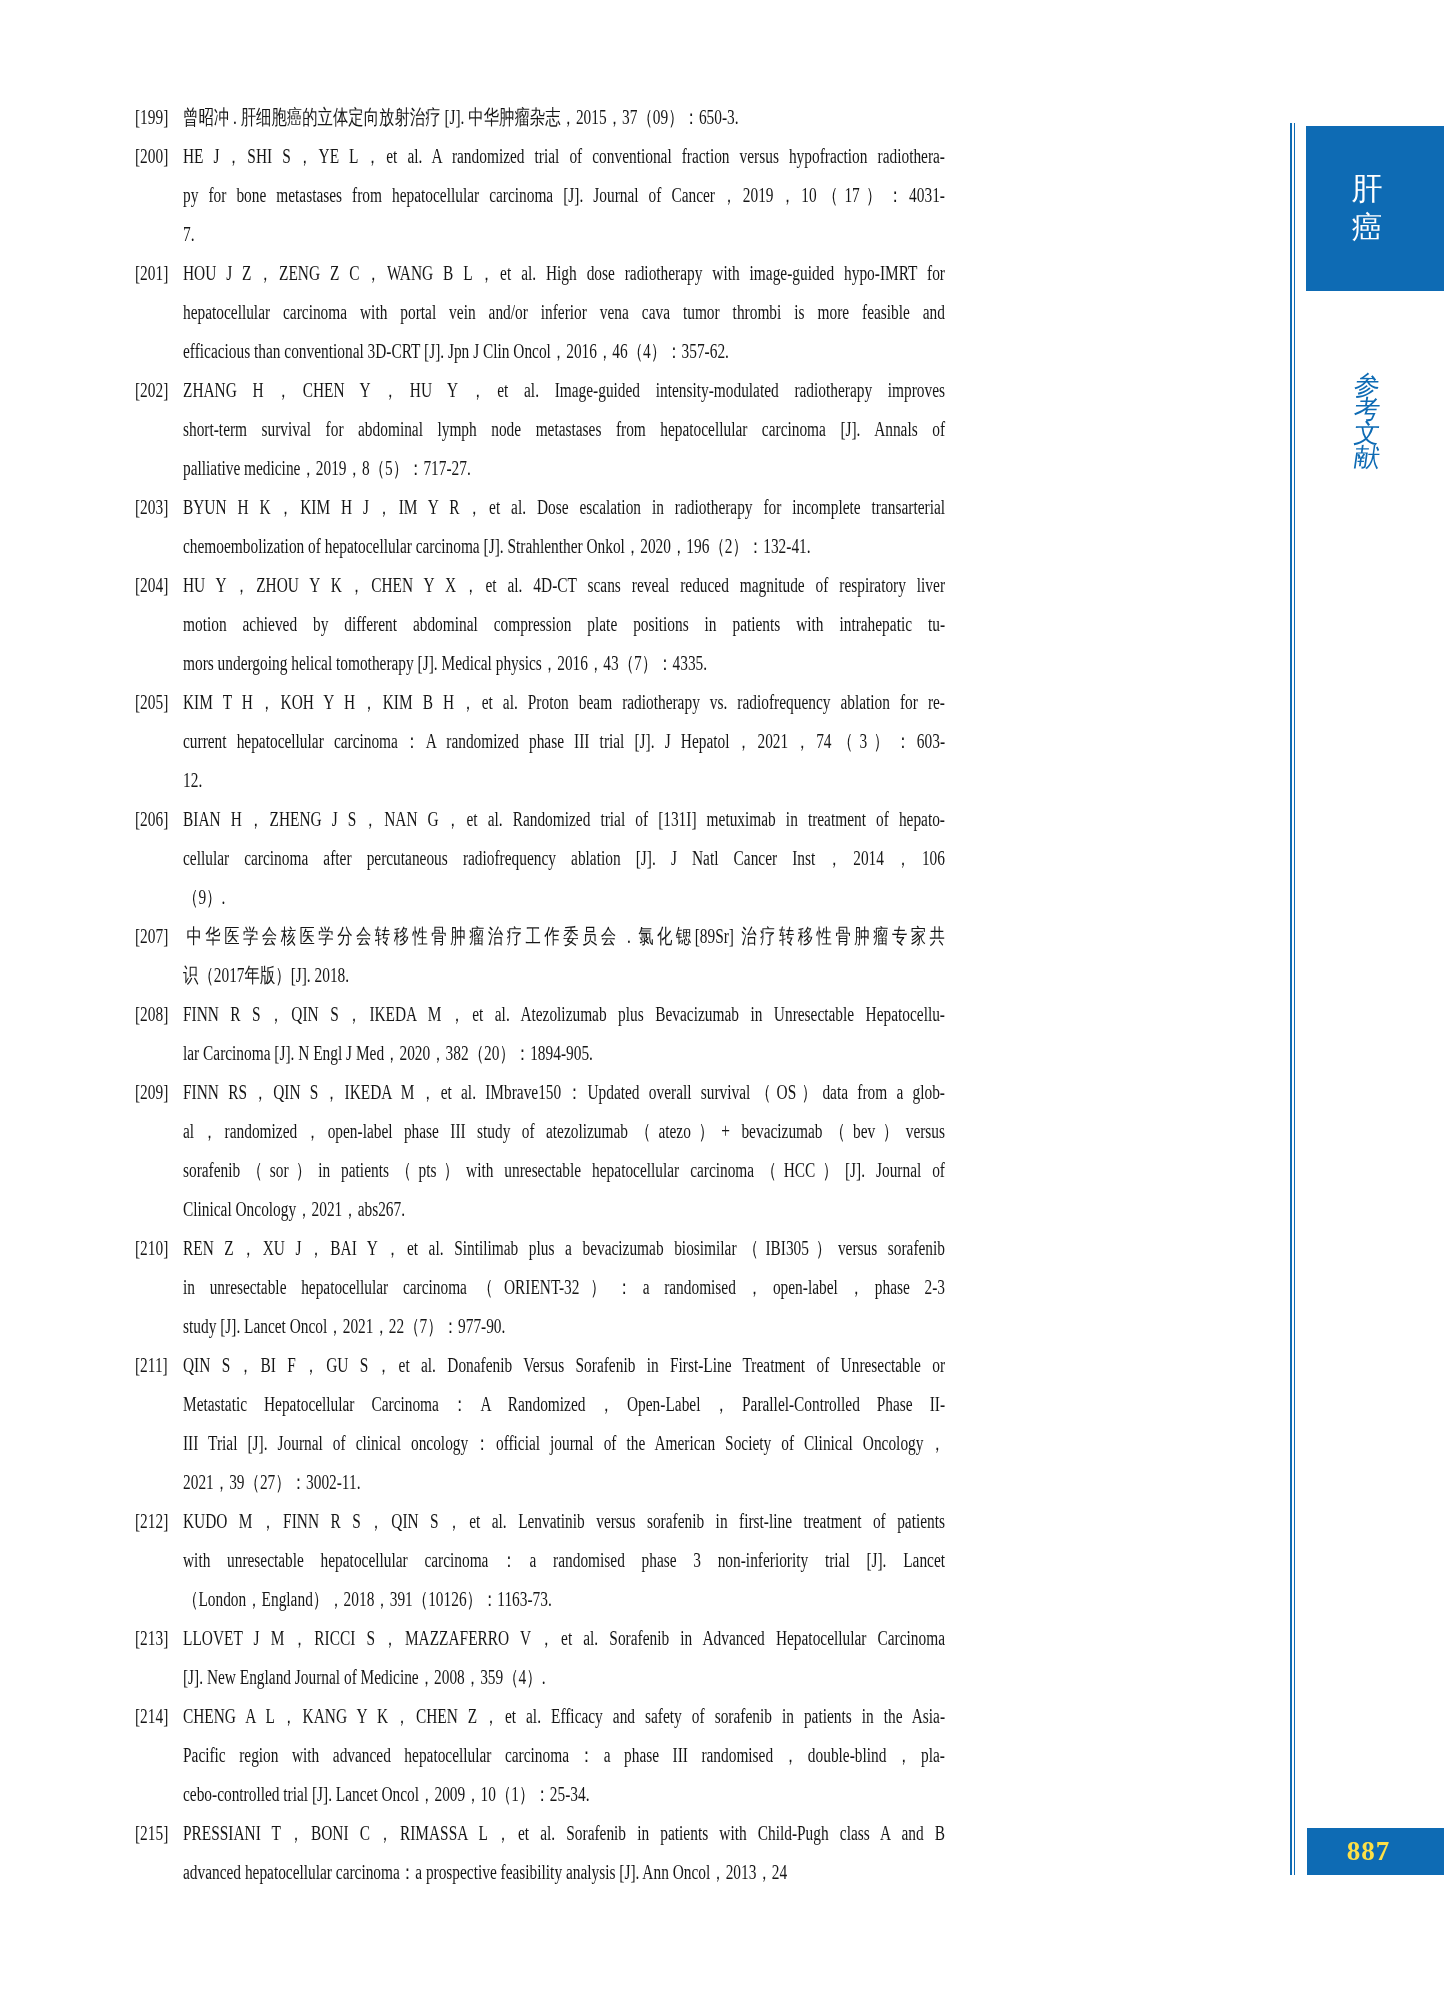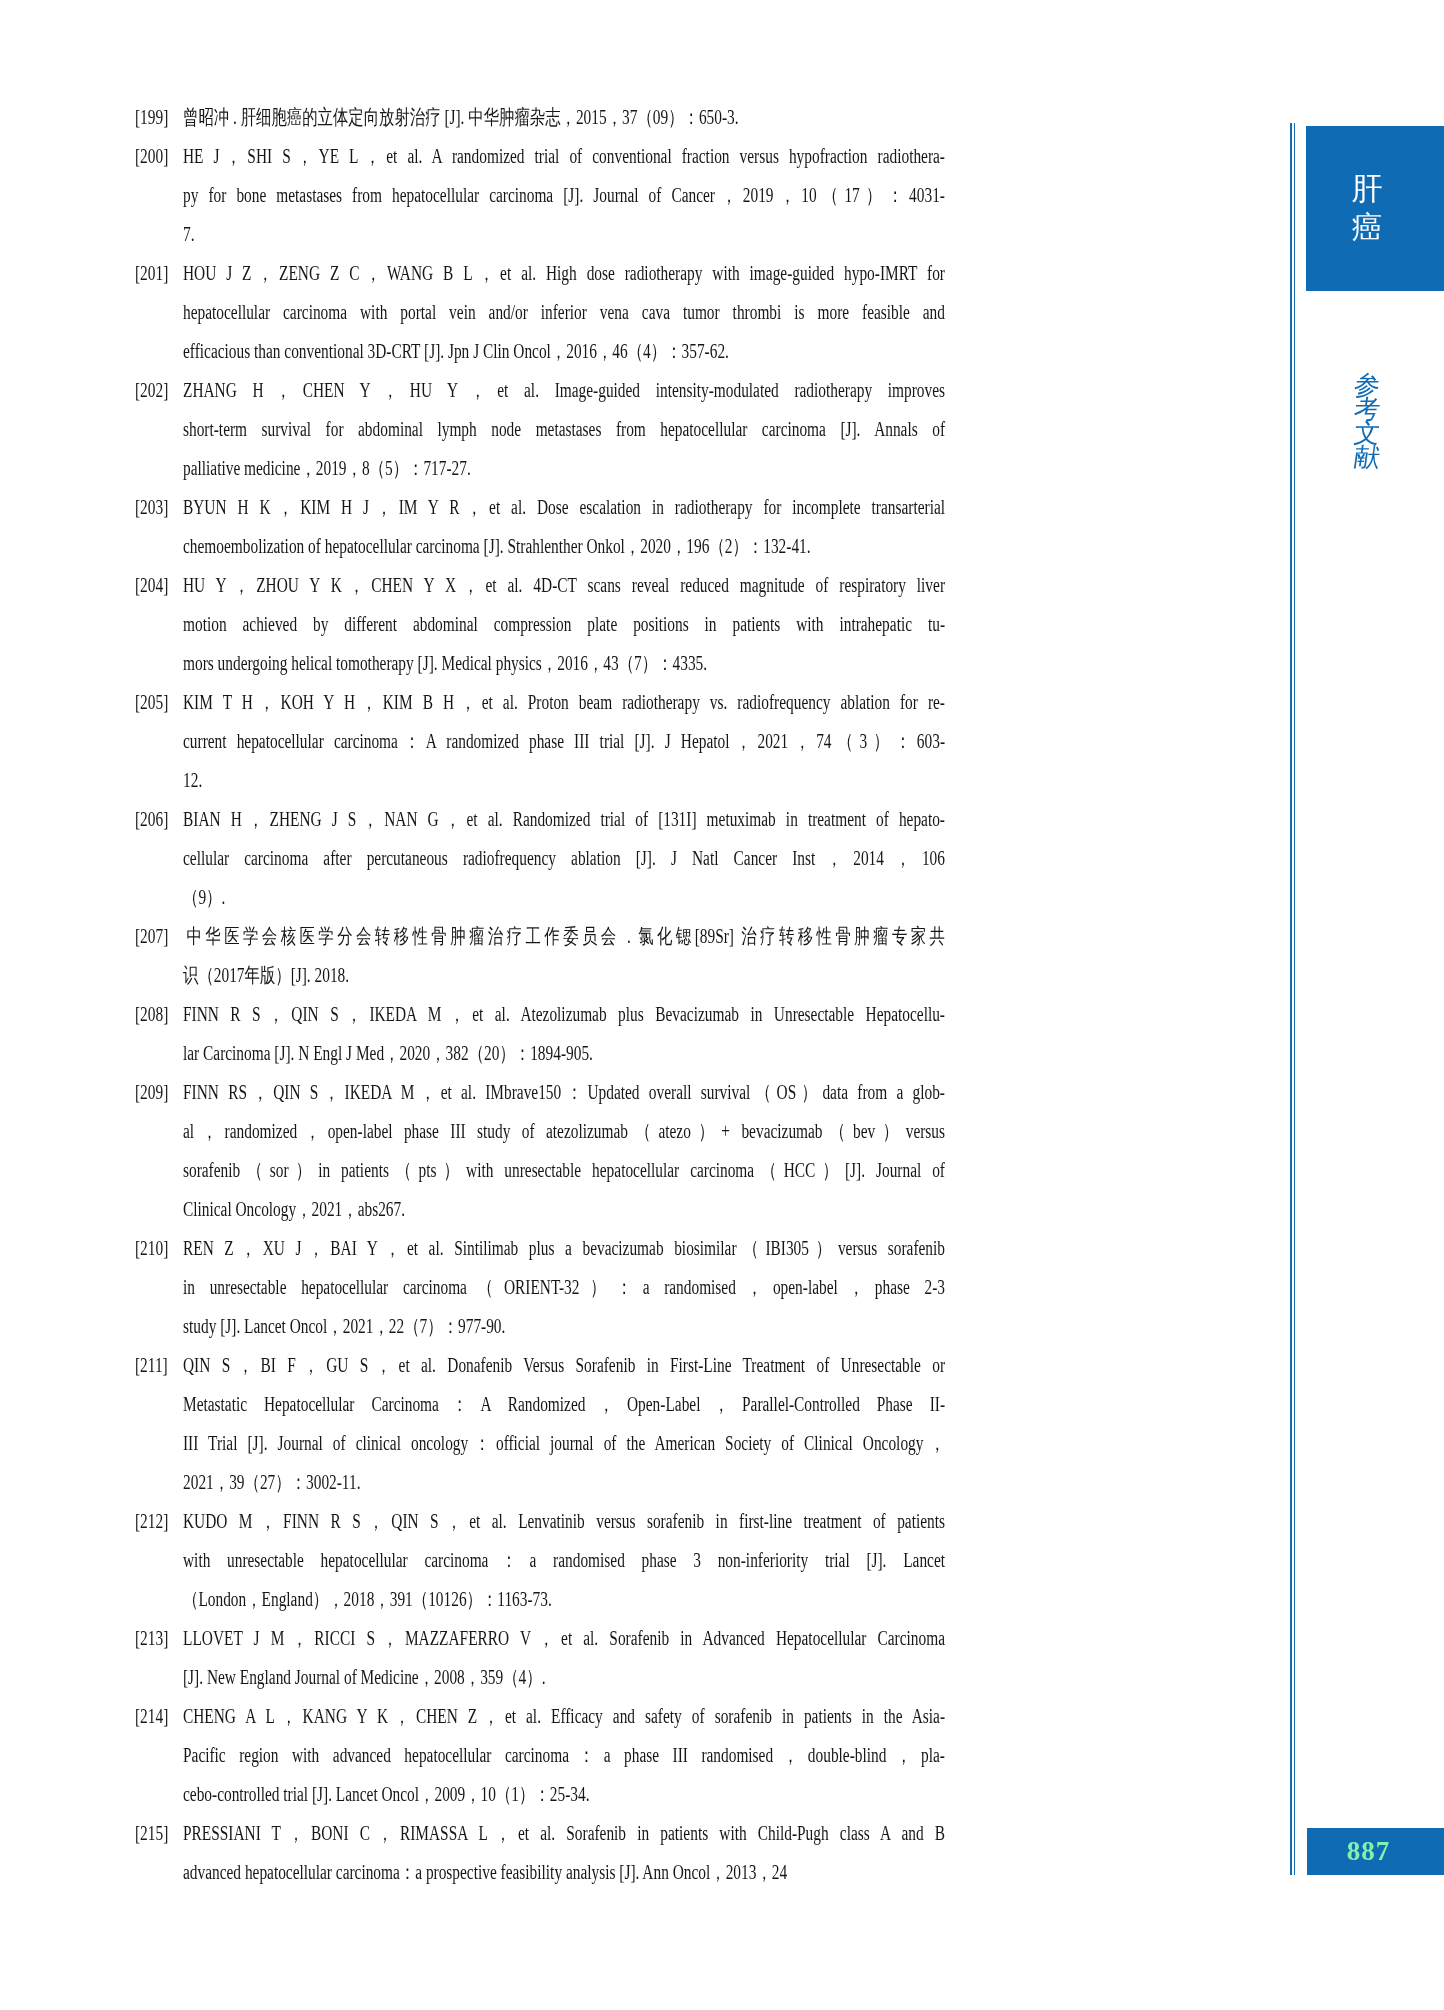--- a/index.html
+++ b/index.html
@@ -64,21 +64,21 @@
     box-sizing: border-box; padding-right: 16px;
     color: var(--blue);
     font-size: 26px; font-weight: 500;
   }
   .section-label .vchar { line-height: 24px; transform: skewX(-8deg); }
   .page-badge {
     position: absolute;
     left: 1307px; top: 1828px;
     width: 137px; height: 47px;
     background: var(--blue);
-    color: #86efac;
+    color: #fde047;
     display: flex; align-items: center; justify-content: center;
     box-sizing: border-box; padding-right: 14px;
     font-size: 27px; font-weight: bold;
     letter-spacing: 1px;
   }
 </style>
 </head>
 <body>
 
 <main class="refs" id="refs">

